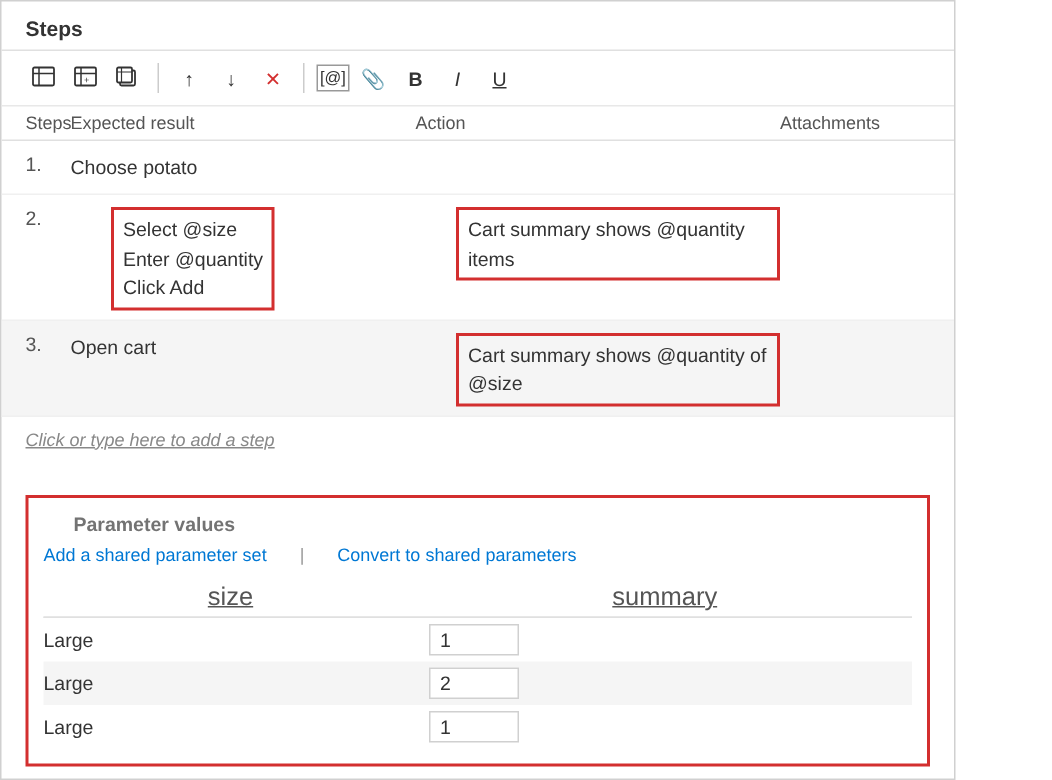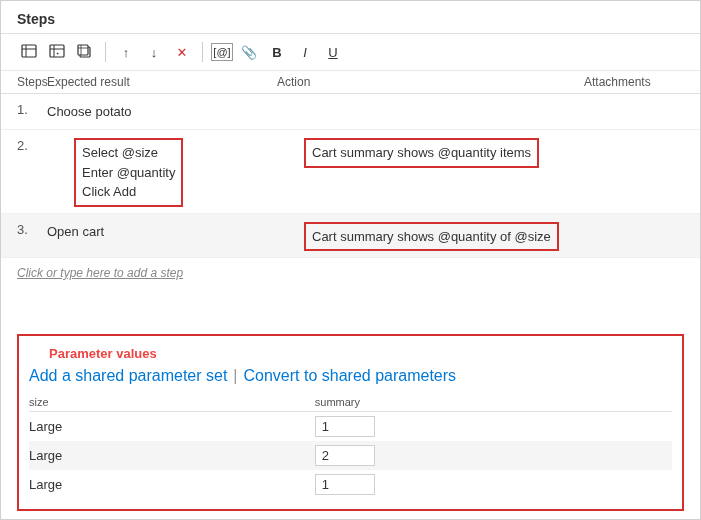--- a/index.html
+++ b/index.html
@@ -6,21 +6,21 @@
     body {
       font-family: 'Segoe UI', Arial, sans-serif;
       font-size: 13px;
       background: #fff;
       color: #333;
       width: 701px;
       height: 520px;
       overflow: hidden;
     }
     .container {
-      width: 701px;
+      width: 637px;
       height: 520px;
       border: 1px solid #d0d0d0;
       background: #fff;
       display: flex;
       flex-direction: column;
     }
     .section-header {
       padding: 10px 16px 6px 16px;
       font-size: 14px;
       font-weight: 600;
@@ -101,51 +101,52 @@
       text-decoration: underline;
     }
     .param-section {
       border: 2px solid #d32f2f;
       margin: 8px 16px;
       padding: 10px;
     }
     .param-title {
       font-size: 13px;
       font-weight: 600;
-      color: #ef4444;
+      color: #737373;
       margin-bottom: 6px;
       padding-left: 20px;
     }
     .param-links {
       display: flex;
       align-items: flex-end;
-      gap: 0;
+      gap: 16px;
       margin-bottom: 8px;
-      font-size: 16px;
+      font-size: 12px;
     }
     .param-link {
       color: #0078d4;
       cursor: pointer;
       text-decoration: none;
     }
     .param-divider {
       color: #999;
       margin: 0 6px;
     }
     .param-table {
       width: 100%;
       border-collapse: collapse;
     }
     .param-table th {
-      text-align: left;
+      text-align: center;
       font-weight: normal;
       color: #555;
-      font-size: 11px;
+      font-size: 17px;
       padding: 3px 8px 3px 0;
       border-bottom: 1px solid #e0e0e0;
+      text-decoration: underline;
     }
     .param-table td {
       padding: 4px 8px 4px 0;
       font-size: 13px;
       vertical-align: middle;
     }
     .param-table tr.even-row td { background: #f5f5f5; }
     .param-col-size { width: 120px; }
     .param-col-qty { width: 150px; }
     .qty-cell {

